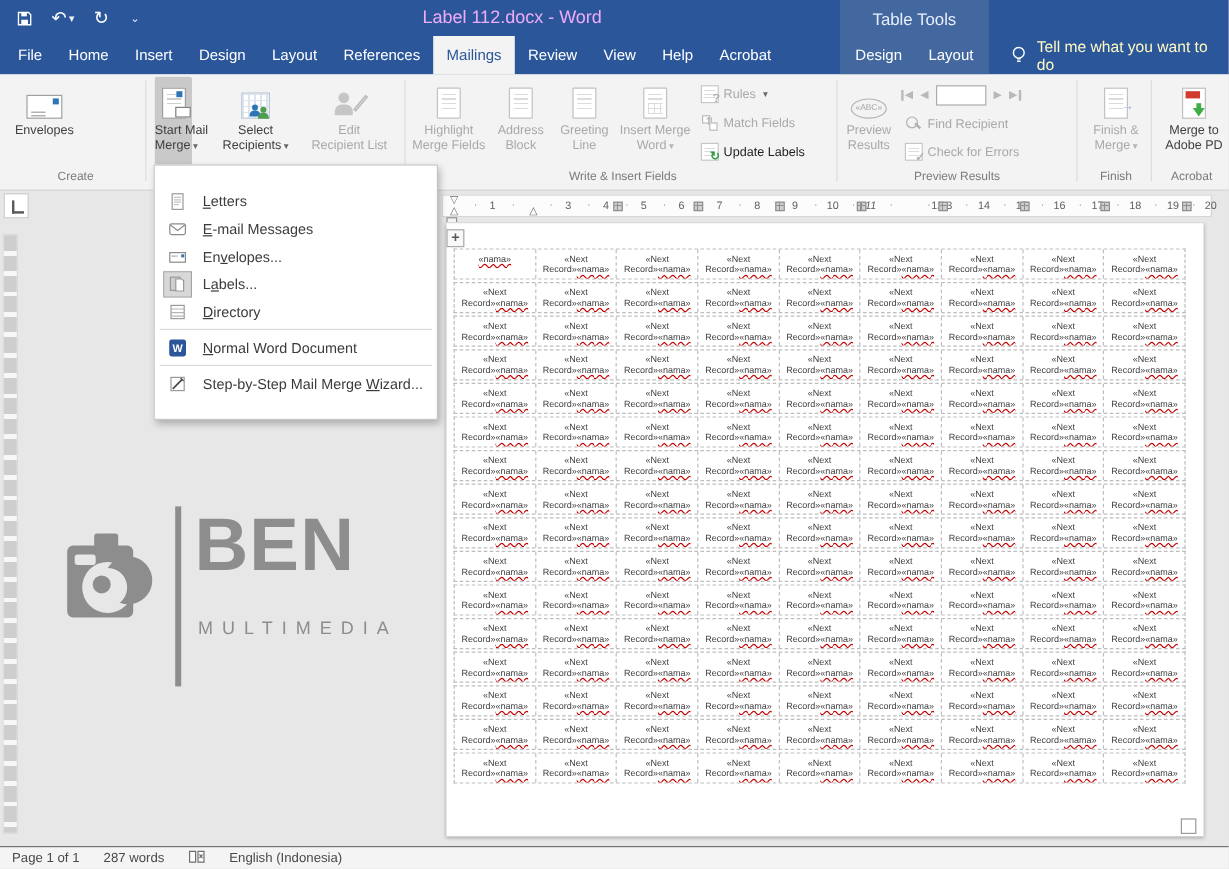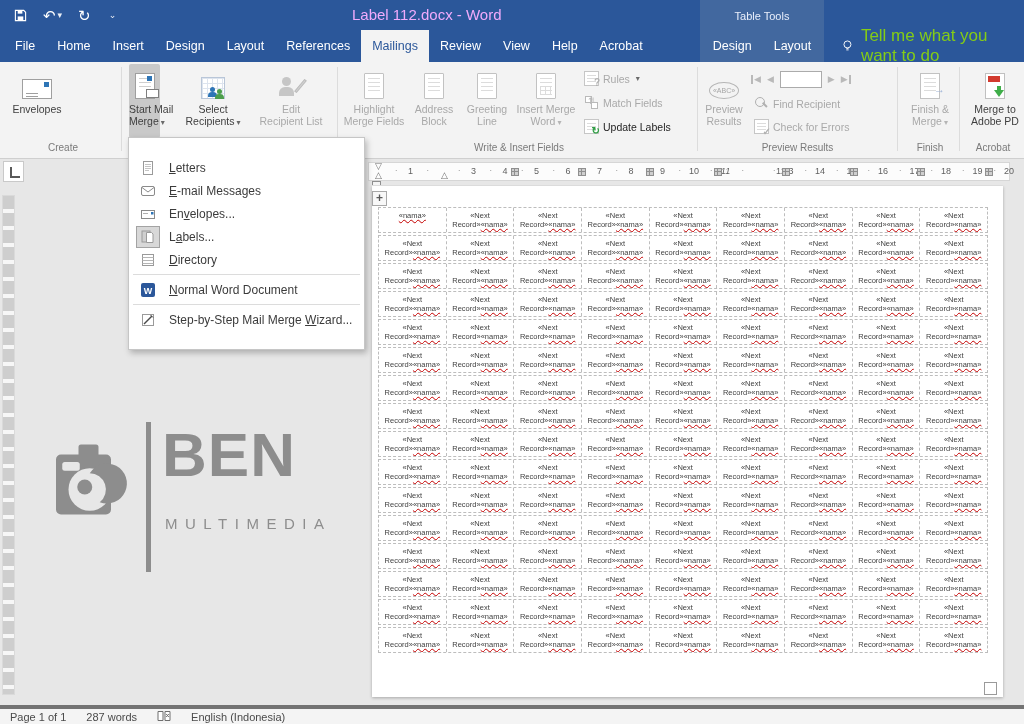--- a/index.html
+++ b/index.html
@@ -4,30 +4,30 @@
 <style>
   *{box-sizing:border-box;margin:0;padding:0}
   html,body{width:1024px;height:724px;overflow:hidden;font-family:"Liberation Sans",sans-serif;background:#e7e7e7;position:relative}
 
   
   .titlebar{position:absolute;left:0;top:0;width:1024px;height:30px;background:#2b579a;color:#fff}
   .qat{position:absolute;left:14px;top:0;height:30px;display:flex;align-items:center;gap:16px}
   .qat .qi{color:#fff;font-size:15px;line-height:1;display:flex;align-items:center}
   .qat .mini{font-size:9px;margin-left:2px;opacity:.9}
   .doc-title{position:absolute;left:352px;top:0;height:30px;line-height:30px;font-size:15px;color:#f0abfc;white-space:nowrap}
-  .ctx-head{position:absolute;left:700px;top:0;width:124px;height:30px;background:#42689f;color:#e8eefb;font-size:11px;text-align:center;line-height:32px}
+  .ctx-head{position:absolute;left:700px;top:0;width:124px;height:30px;background:#42689f;color:#e8eefb;font-size:14px;text-align:center;line-height:32px}
 
   
   .tabrow{position:absolute;left:0;top:30px;width:1024px;height:32px;background:#2b579a}
   .tabs-main{position:absolute;left:4px;top:0;height:32px;display:flex}
   .tab{height:32px;line-height:32px;padding:0 11px;font-size:12.5px;color:#fff;white-space:nowrap;cursor:default}
   .tab.active{background:#f3f3f3;color:#2b579a}
   .ctx-tabbg{position:absolute;left:700px;top:0;width:124px;height:32px;background:#42689f}
   .tabs-ctx{position:absolute;left:700px;top:0;width:124px;height:32px;display:flex;justify-content:center}
-  .tellme{position:absolute;left:842px;top:0;height:32px;display:flex;align-items:center;gap:8px;color:#84cc16;font-size:17px}
+  .tellme{position:absolute;left:842px;top:0;height:32px;display:flex;align-items:center;gap:8px;color:#fef9c3;font-size:13px}
 
   
   .ribbon{position:absolute;left:0;top:62px;width:1024px;height:97px;background:#f3f3f3;border-bottom:1px solid #cfcfcf}
   .rdiv{position:absolute;top:5px;height:84px;width:1px;background:#dcdcdc}
   .rgl{position:absolute;top:80px;height:14px;font-size:10px;color:#7a7a7a;text-align:center;white-space:nowrap}
   .bb{position:absolute;top:2px;height:74px;text-align:center;padding-top:5px;border-radius:2px}
   .bb .blbl{font-size:10.5px;line-height:12px;color:#3f3f3f;margin-top:4px;white-space:nowrap}
   .bb.dis .blbl{color:#a9a9a9}
   .bb.pressed{background:#c9c9c9}
   .caret{font-size:8px;color:#6a6a6a;margin-left:2px}
@@ -126,21 +126,21 @@
   
   .menu{position:absolute;left:128px;top:137px;width:237px;background:#fff;border:1px solid #c6c6c6;
     box-shadow:2px 3px 6px rgba(0,0,0,.25);padding:18px 0;z-index:100}
   .mitem{display:flex;align-items:center;height:23px;padding-left:8px;font-size:12px;color:#3b3b3b;cursor:default}
   .mico{width:22px;height:20px;display:flex;align-items:center;justify-content:center;margin-right:10px}
   .mico.sel{background:#d8d8d8;outline:1px solid #a3a3a3}
   .msep{height:1px;background:#dcdcdc;margin:3px 4px}
   .mitem u{text-decoration:underline}
 
   
-  .statusbar{position:absolute;left:0;top:705px;width:1024px;height:19px;background:#f4f4f4;border-top:4px solid #737373;
+  .statusbar{position:absolute;left:0;top:705px;width:1024px;height:19px;background:#f4f4f4;border-top:1px solid #737373;
     display:flex;align-items:center;font-size:11px;color:#4a4a4a}
   .sitem{padding:0 10px;white-space:nowrap}
 </style>
 </head>
 <body>
 
 <div class="titlebar">
   <div class="qat">
     <span class="qi">
       <svg width="13" height="13" viewBox="0 0 14 14">

